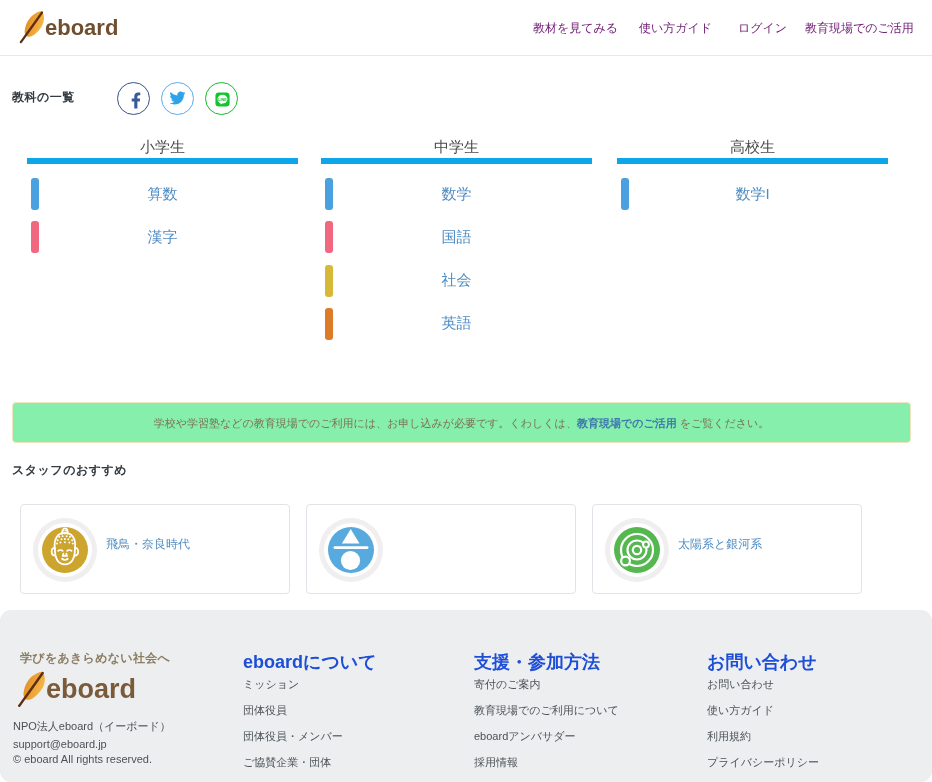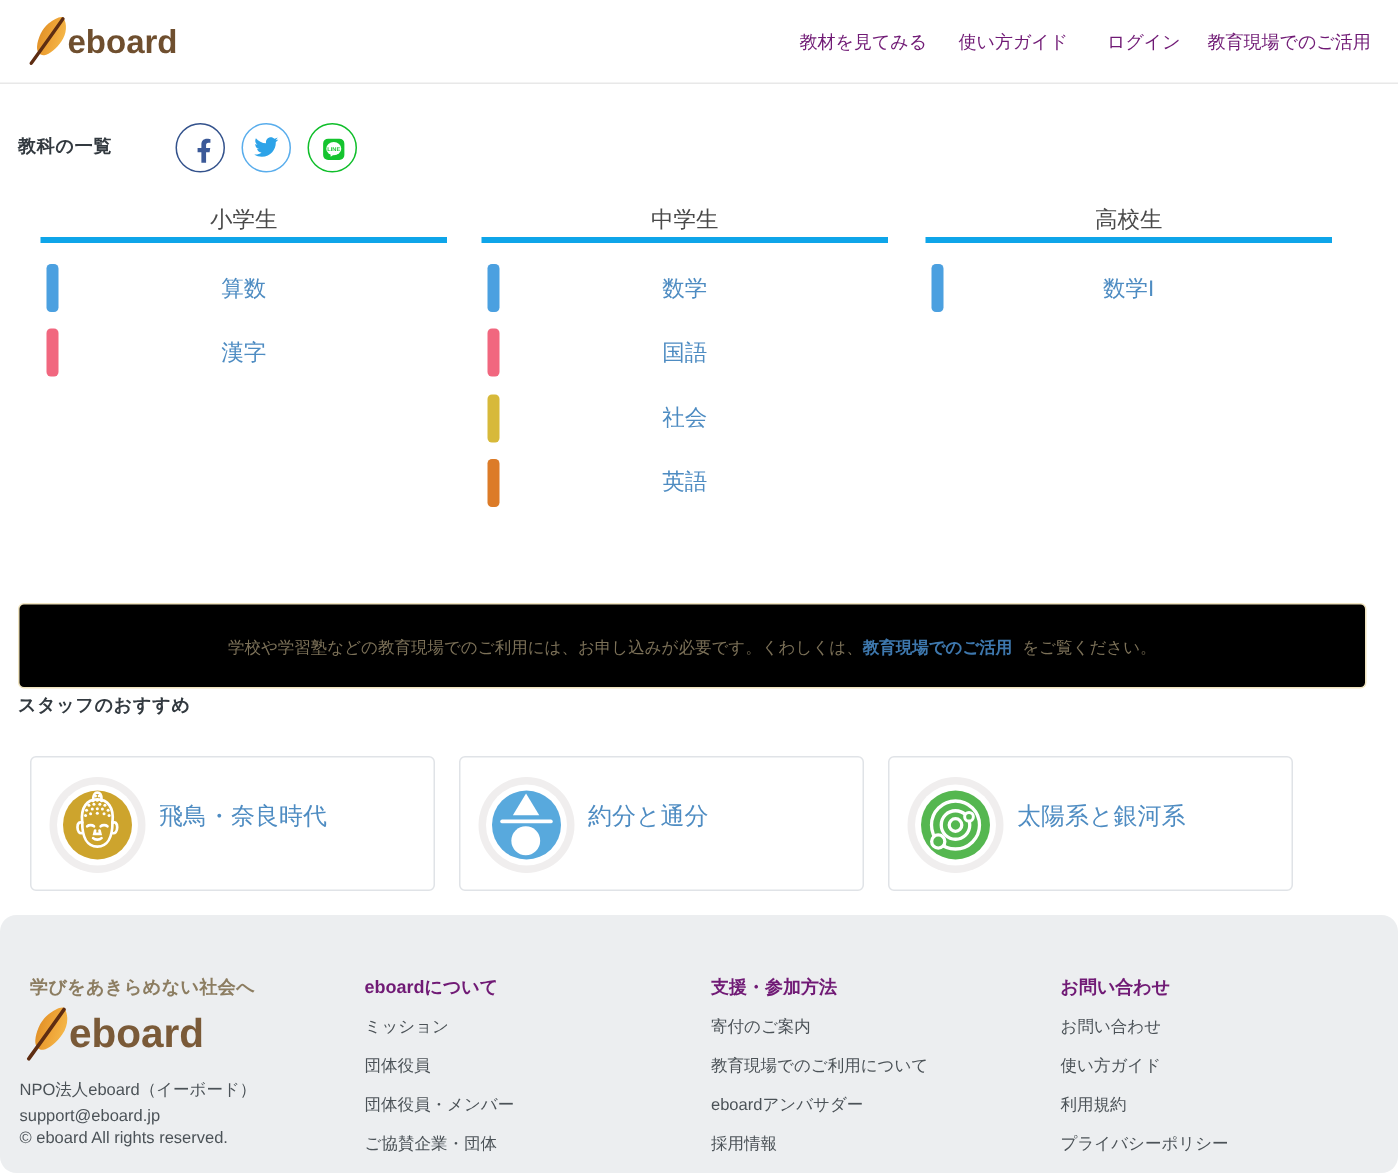--- a/index.html
+++ b/index.html
@@ -16,50 +16,50 @@
 
 .h2 { position:absolute; font-size:12px; font-weight:bold; color:#333a40; letter-spacing:0.5px; }
 
 
 .soc { position:absolute; top:82px; width:33px; height:33px; border-radius:50%;
   background:#fff; }
 
 
 .col { position:absolute; width:271px; }
 .colhead { text-align:center; font-size:15px; line-height:15px; color:#4a4a4a; padding-bottom:4px;
-  border-bottom:4px solid #0ea5e9; }
+  border-bottom:6px solid #0ea5e9; }
 .row43 { position:relative; height:43.3px; }
 .bar { position:absolute; left:4px; top:5.6px; width:8px; height:32px; border-radius:3px; }
 .sublink { position:absolute; left:0; top:0; width:100%; height:100%;
   display:flex; align-items:center; justify-content:center;
   font-size:15px; color:#4e8cc2; }
 
 
-#banner { position:absolute; left:12px; top:402px; width:899px; height:57px;
-  background:#000000; border:1px solid #f0e4c0; border-radius:4px;
+#banner { position:absolute; left:12px; top:402px; width:899px; height:41px;
+  background:#86efac; border:1px solid #f0e4c0; border-radius:4px;
   display:flex; align-items:center; justify-content:center;
-  font-size:11px; color:#7c7158;font-family:Liberation Mono, monospace; }
+  font-size:11px; color:#7c7158; }
 #banner b { color:#3e78ae; font-weight:bold; }
 
 
 .card { position:absolute; top:504px; width:270px; height:90px; background:#fff;
   border:1px solid #e0e3e7; border-radius:4px; }
 .iconwrap { position:absolute; left:11.5px; top:13px; width:64px; height:64px;
   border-radius:50%; background:#f0eeee; }
 .iconwhite { position:absolute; left:5px; top:5px; width:54px; height:54px;
   border-radius:50%; background:#fff; }
 .iconcircle { position:absolute; left:9px; top:9px; width:46px; height:46px;
   border-radius:50%; }
 .cardlink { position:absolute; left:85px; top:0; height:78px; display:flex;
-  align-items:center; font-size:16px; color:#4e8cc2; white-space:nowrap;text-align:right; }
+  align-items:center; font-size:12px; color:#4e8cc2; white-space:nowrap;text-align:right; }
 
 
 #footer { position:absolute; left:0; top:610px; width:932px; height:172px;
   background:#eceef0;border-radius:11px; }
-.fhead { position:absolute; font-size:12px; font-weight:bold; color:#701a75; white-space:nowrap; }
+.fhead { position:absolute; font-size:18px; font-weight:bold; color:#1d4ed8; white-space:nowrap; }
 .flink { position:absolute; font-size:11px; color:#4b5257; white-space:nowrap; }
 </style>
 </head>
 <body>
 
 <div id="header">
   <svg class="abs" style="left:17px; top:8px;" width="28" height="38" viewBox="0 0 28 38">
     <defs>
       <linearGradient id="fg1" x1="0" y1="0.3" x2="1" y2="0.7">
         <stop offset="0" stop-color="#dd8c25"></stop>
@@ -189,21 +189,20 @@
   <div class="iconwrap">
       <div class="iconwhite"></div>
       <div class="iconcircle" style="background:#58a9dd;">
     <svg viewBox="0 0 46 46" width="46" height="46">
       <polygon points="22.7,2 31.5,16.5 13.9,16.5" fill="#fff"></polygon>
       <rect x="5.5" y="19.3" width="35" height="2.6" rx="1.3" fill="#fff"></rect>
       <circle cx="22.5" cy="33.5" r="9.6" fill="#fff"></circle>
     </svg>
   </div>
     </div>
-  <span class="cardlink" style="top:0px;">約分と通分</span>
 </div>
 
 <div class="card" style="left:592px;">
   <div class="iconwrap">
       <div class="iconwhite"></div>
       <div class="iconcircle" style="background:#55b750;">
     <svg viewBox="0 0 46 46" width="46" height="46">
       <g fill="none" stroke="#fff" stroke-width="2.2">
         <circle cx="23" cy="23" r="16"></circle>
         <circle cx="23" cy="23" r="9.5"></circle>

